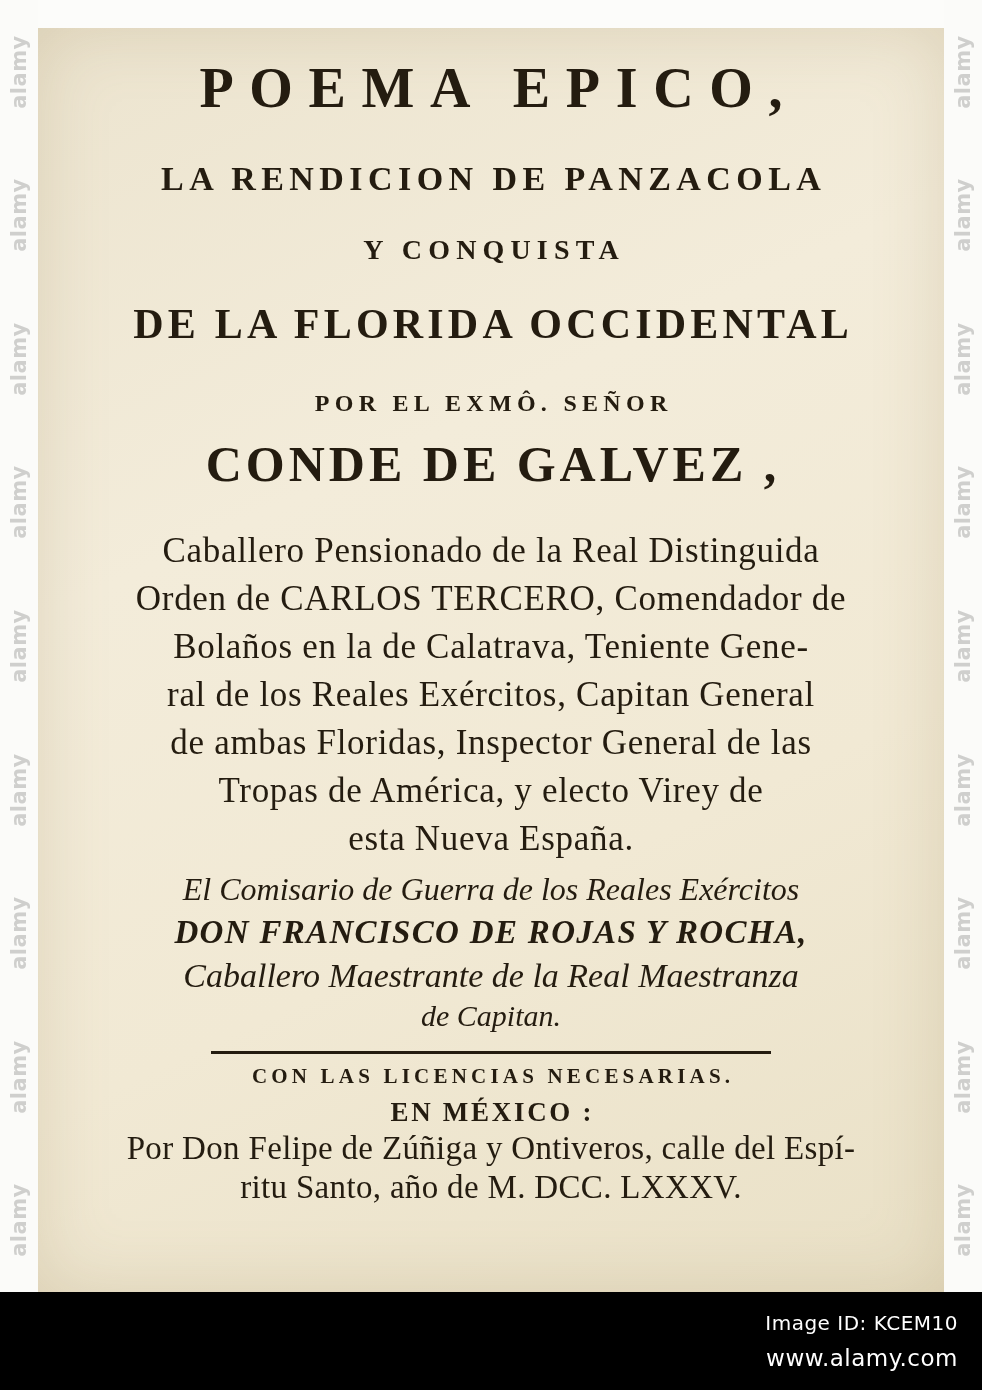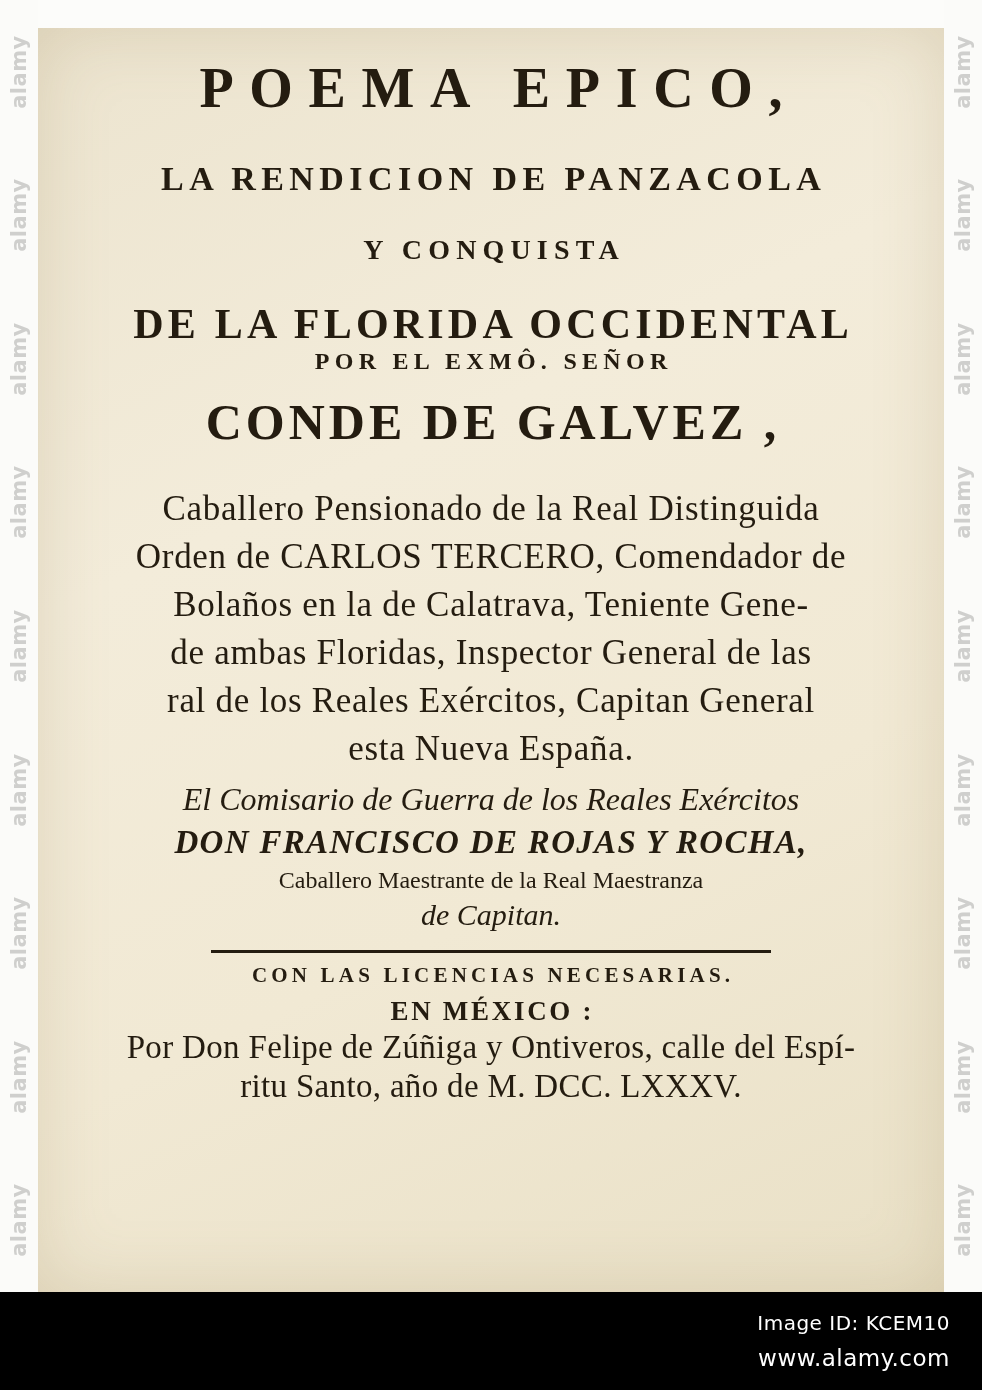--- a/index.html
+++ b/index.html
@@ -58,37 +58,37 @@
     box-shadow: inset 0 0 70px rgba(150, 128, 80, 0.22);
     color: #241c10;
     text-align: center;
     padding-top: 28px;
   }
 
   .t-main    { font-size: 56px; font-weight: bold; letter-spacing: 0.28em; text-indent: 0.28em; }
   .t-sub1    { font-size: 34px; font-weight: bold; letter-spacing: 0.16em; text-indent: 0.16em; margin-top: 40px; }
   .t-sub2    { font-size: 28px; font-weight: bold; letter-spacing: 0.22em; text-indent: 0.22em; margin-top: 36px; }
   .t-sub3    { font-size: 42px; font-weight: bold; letter-spacing: 0.10em; text-indent: 0.10em; margin-top: 34px; }
-  .t-byline  { font-size: 24px; font-weight: bold; letter-spacing: 0.22em; text-indent: 0.22em; }
+  .t-byline  { font-size: 24px; font-weight: bold; letter-spacing: 0.22em; text-indent: 0.22em; margin-top: 42px; }
   .t-author  { font-size: 50px; font-weight: bold; letter-spacing: 0.08em; text-indent: 0.08em; margin-top: 18px; }
 
   .para { margin-top: 34px; }
   .para-line { font-size: 35px; line-height: 48px; letter-spacing: 0.02em; }
 
   .componialo {
     margin-top: 20px;
     font-size: 26px;
     font-style: italic;
     font-weight: bold;
     letter-spacing: 0.24em;
     text-indent: 0.24em;
   }
   .it-line  { font-size: 32px; font-style: italic; margin-top: 8px; }
   .it-name  { font-size: 33px; font-style: italic; font-weight: bold; letter-spacing: 0.04em; margin-top: 6px; }
-  .it-line2 { font-size: 24px; margin-top: 6px; }
+  .it-line2 { font-size: 34px; font-style: italic; margin-top: 6px; }
   .it-line3 { font-size: 30px; font-style: italic; margin-top: 4px; }
 
   .rule {
     width: 560px;
     height: 3px;
     background: #241c10;
     margin: 18px auto 0 auto;
   }
   .license { font-size: 21px; font-weight: bold; letter-spacing: 0.20em; text-indent: 0.20em; margin-top: 10px; }
   .place   { font-size: 27px; font-weight: bold; letter-spacing: 0.10em; text-indent: 0.10em; margin-top: 8px; }
@@ -99,21 +99,21 @@
     position: absolute;
     left: 0; right: 0; bottom: 0;
     height: 98px;
     background: #000000;
     color: #ffffff;
     font-family: "DejaVu Sans", sans-serif;
     display: flex;
     flex-direction: column;
     justify-content: center;
     align-items: flex-end;
-    padding-right: 32px;
+    padding-right: 24px;
     gap: 10px;
     z-index: 4;
   }
   .footer-id  { font-size: 20px; letter-spacing: 0.5px; }
   .footer-url { font-size: 23px; letter-spacing: 0.5px; }
 </style>
 </head>
 <body>
 
 <div class="strip strip-left">
@@ -183,22 +183,23 @@
   <div class="t-sub1">LA RENDICION DE PANZACOLA</div>
   <div class="t-sub2">Y CONQUISTA</div>
   <div class="t-sub3">DE LA FLORIDA OCCIDENTAL</div>
   <div class="t-byline">POR EL EXMÔ. SEÑOR</div>
   <div class="t-author">CONDE DE GALVEZ ,</div>
 
   <div class="para">
     <div class="para-line">Caballero Pensionado de la Real Distinguida</div>
     <div class="para-line">Orden de CARLOS TERCERO, Comendador de</div>
     <div class="para-line">Bolaños en la de Calatrava, Teniente Gene-</div>
+    <div class="para-line">ral de los Reales Exércitos, Capitan General</div>
     <div class="para-line">de ambas Floridas, Inspector General de las</div>
-    <div class="para-line">ral de los Reales Exércitos, Capitan General</div>
+    <div class="para-line">Tropas de América, y electo Virey de</div>
     <div class="para-line">esta Nueva España.</div>
   </div>
 
   <div class="it-line">El Comisario de Guerra de los Reales Exércitos</div>
   <div class="it-name">DON FRANCISCO DE ROJAS Y ROCHA,</div>
   <div class="it-line2">Caballero Maestrante de la Real Maestranza</div>
   <div class="it-line3">de Capitan.</div>
 
   <div class="rule"></div>
 

